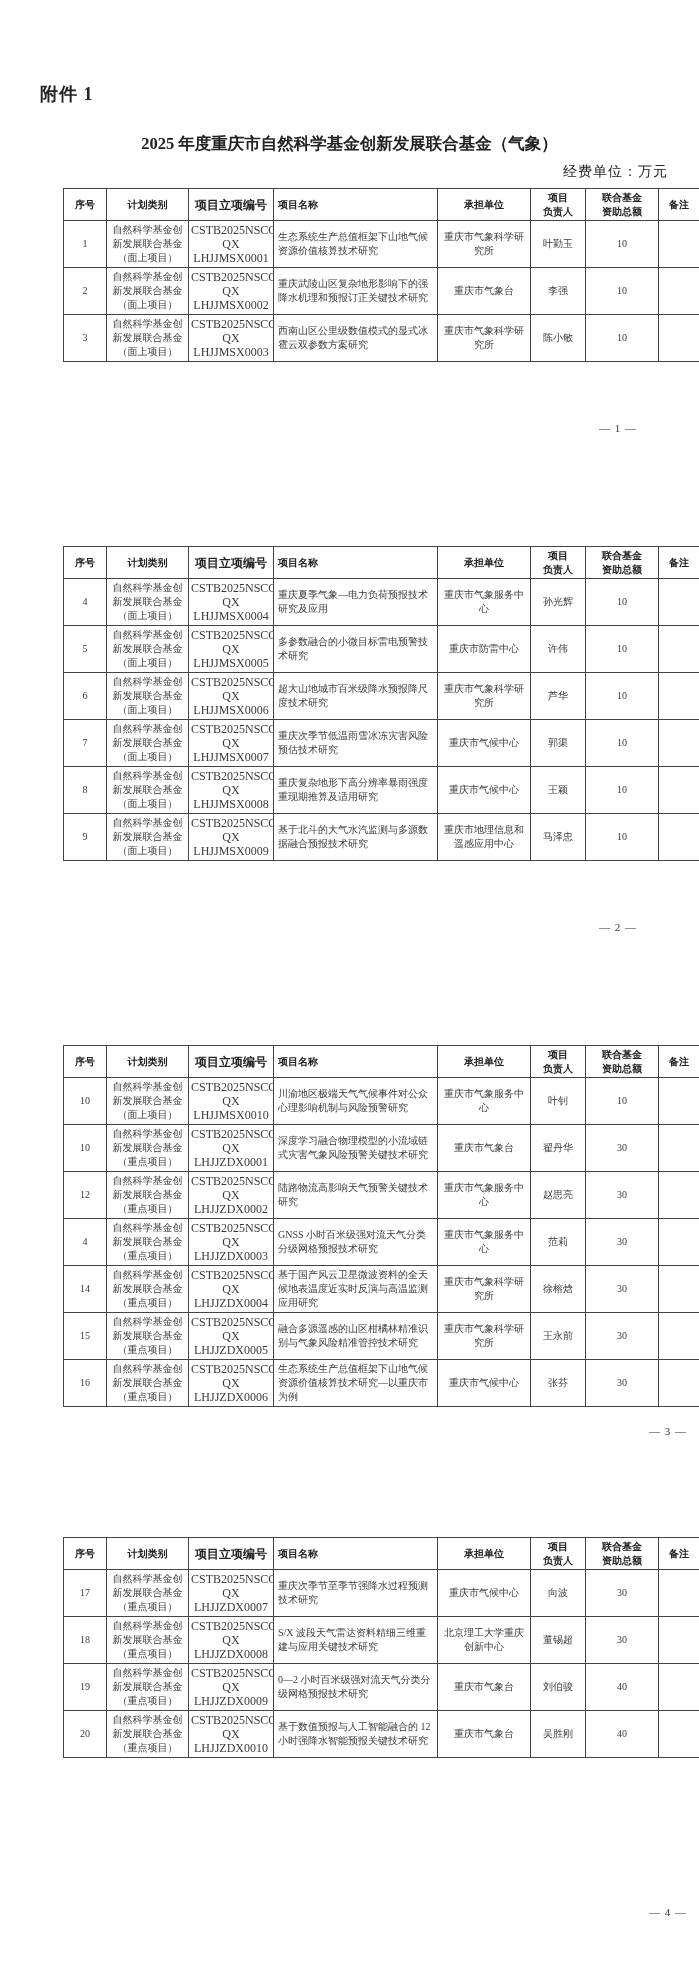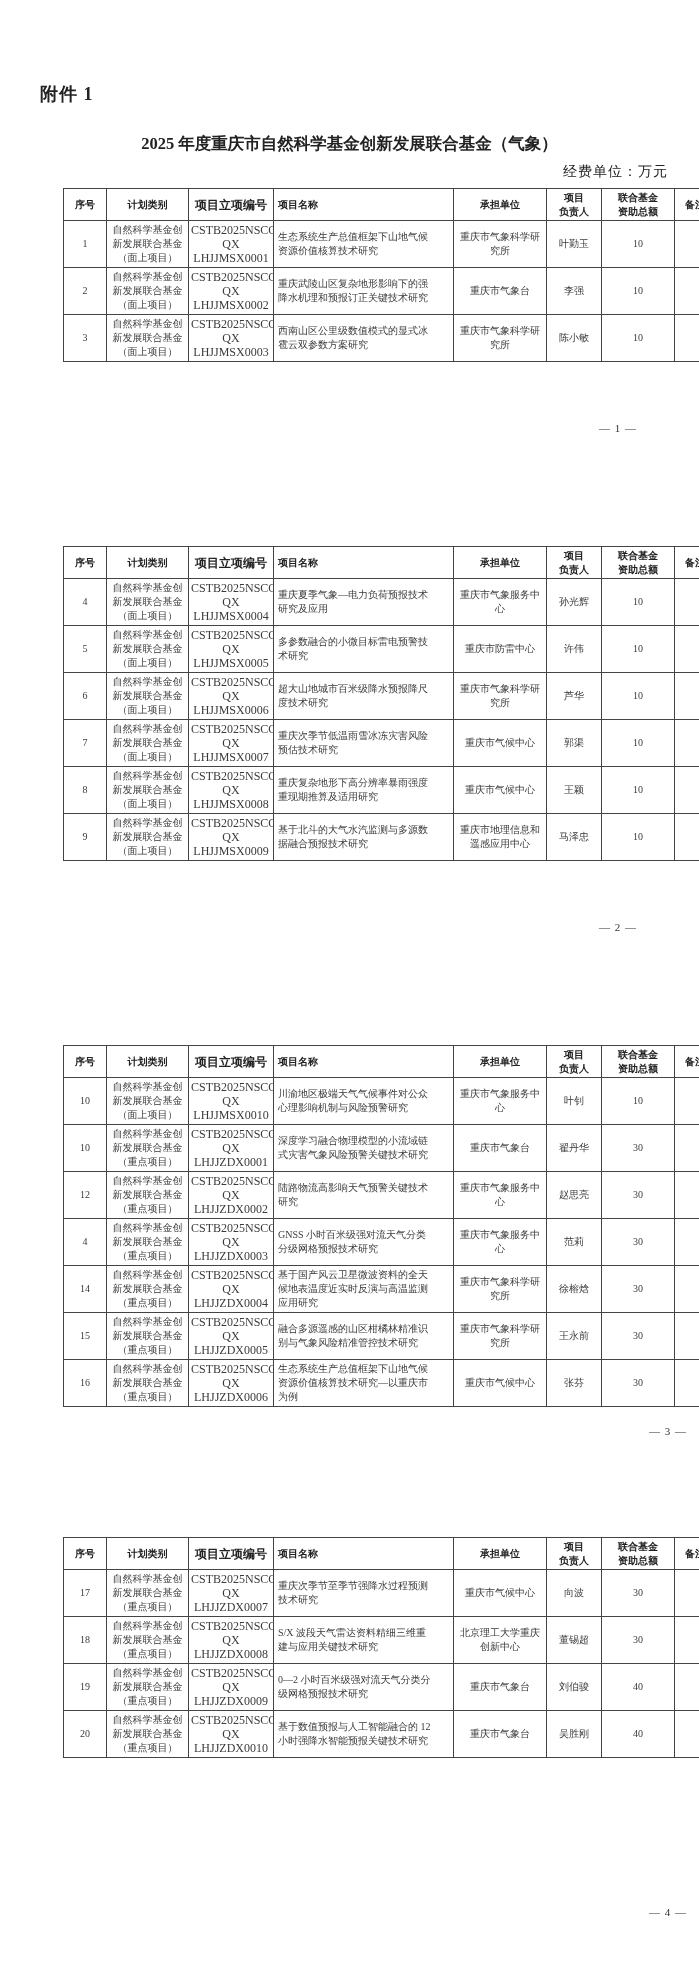--- a/index.html
+++ b/index.html
@@ -25,21 +25,21 @@
     font-size:10px;line-height:14px;
     text-align:center;vertical-align:middle;
     padding:2px 2px;overflow:hidden;
     color:#3a3a3a;
   }
   th{font-weight:bold;color:#222;white-space:pre-line;height:29px;padding:1px 1px;}
   td{height:42px;}
   .col-no{width:40px;}
   .col-category{width:79px;}
   .col-code{width:82px;white-space:pre-line;font-size:12px;}
-  .col-title{width:156px;text-align:left;padding-left:4px;padding-right:19px;}
+  .col-title{width:156px;text-align:left;padding-left:4px;padding-right:3px;}
   .col-unit{width:90px;}
   .col-leader{width:52px;}
   .col-amount{width:70px;}
   .col-remark{width:38px;}
   .page-num{
     font-size:11px;letter-spacing:1px;color:#333;
     text-align:right;
   }
   .section-1 .page-num{margin:60px 62px 0 0;}
   .section-2 .page-num{margin:60px 62px 0 0;}

